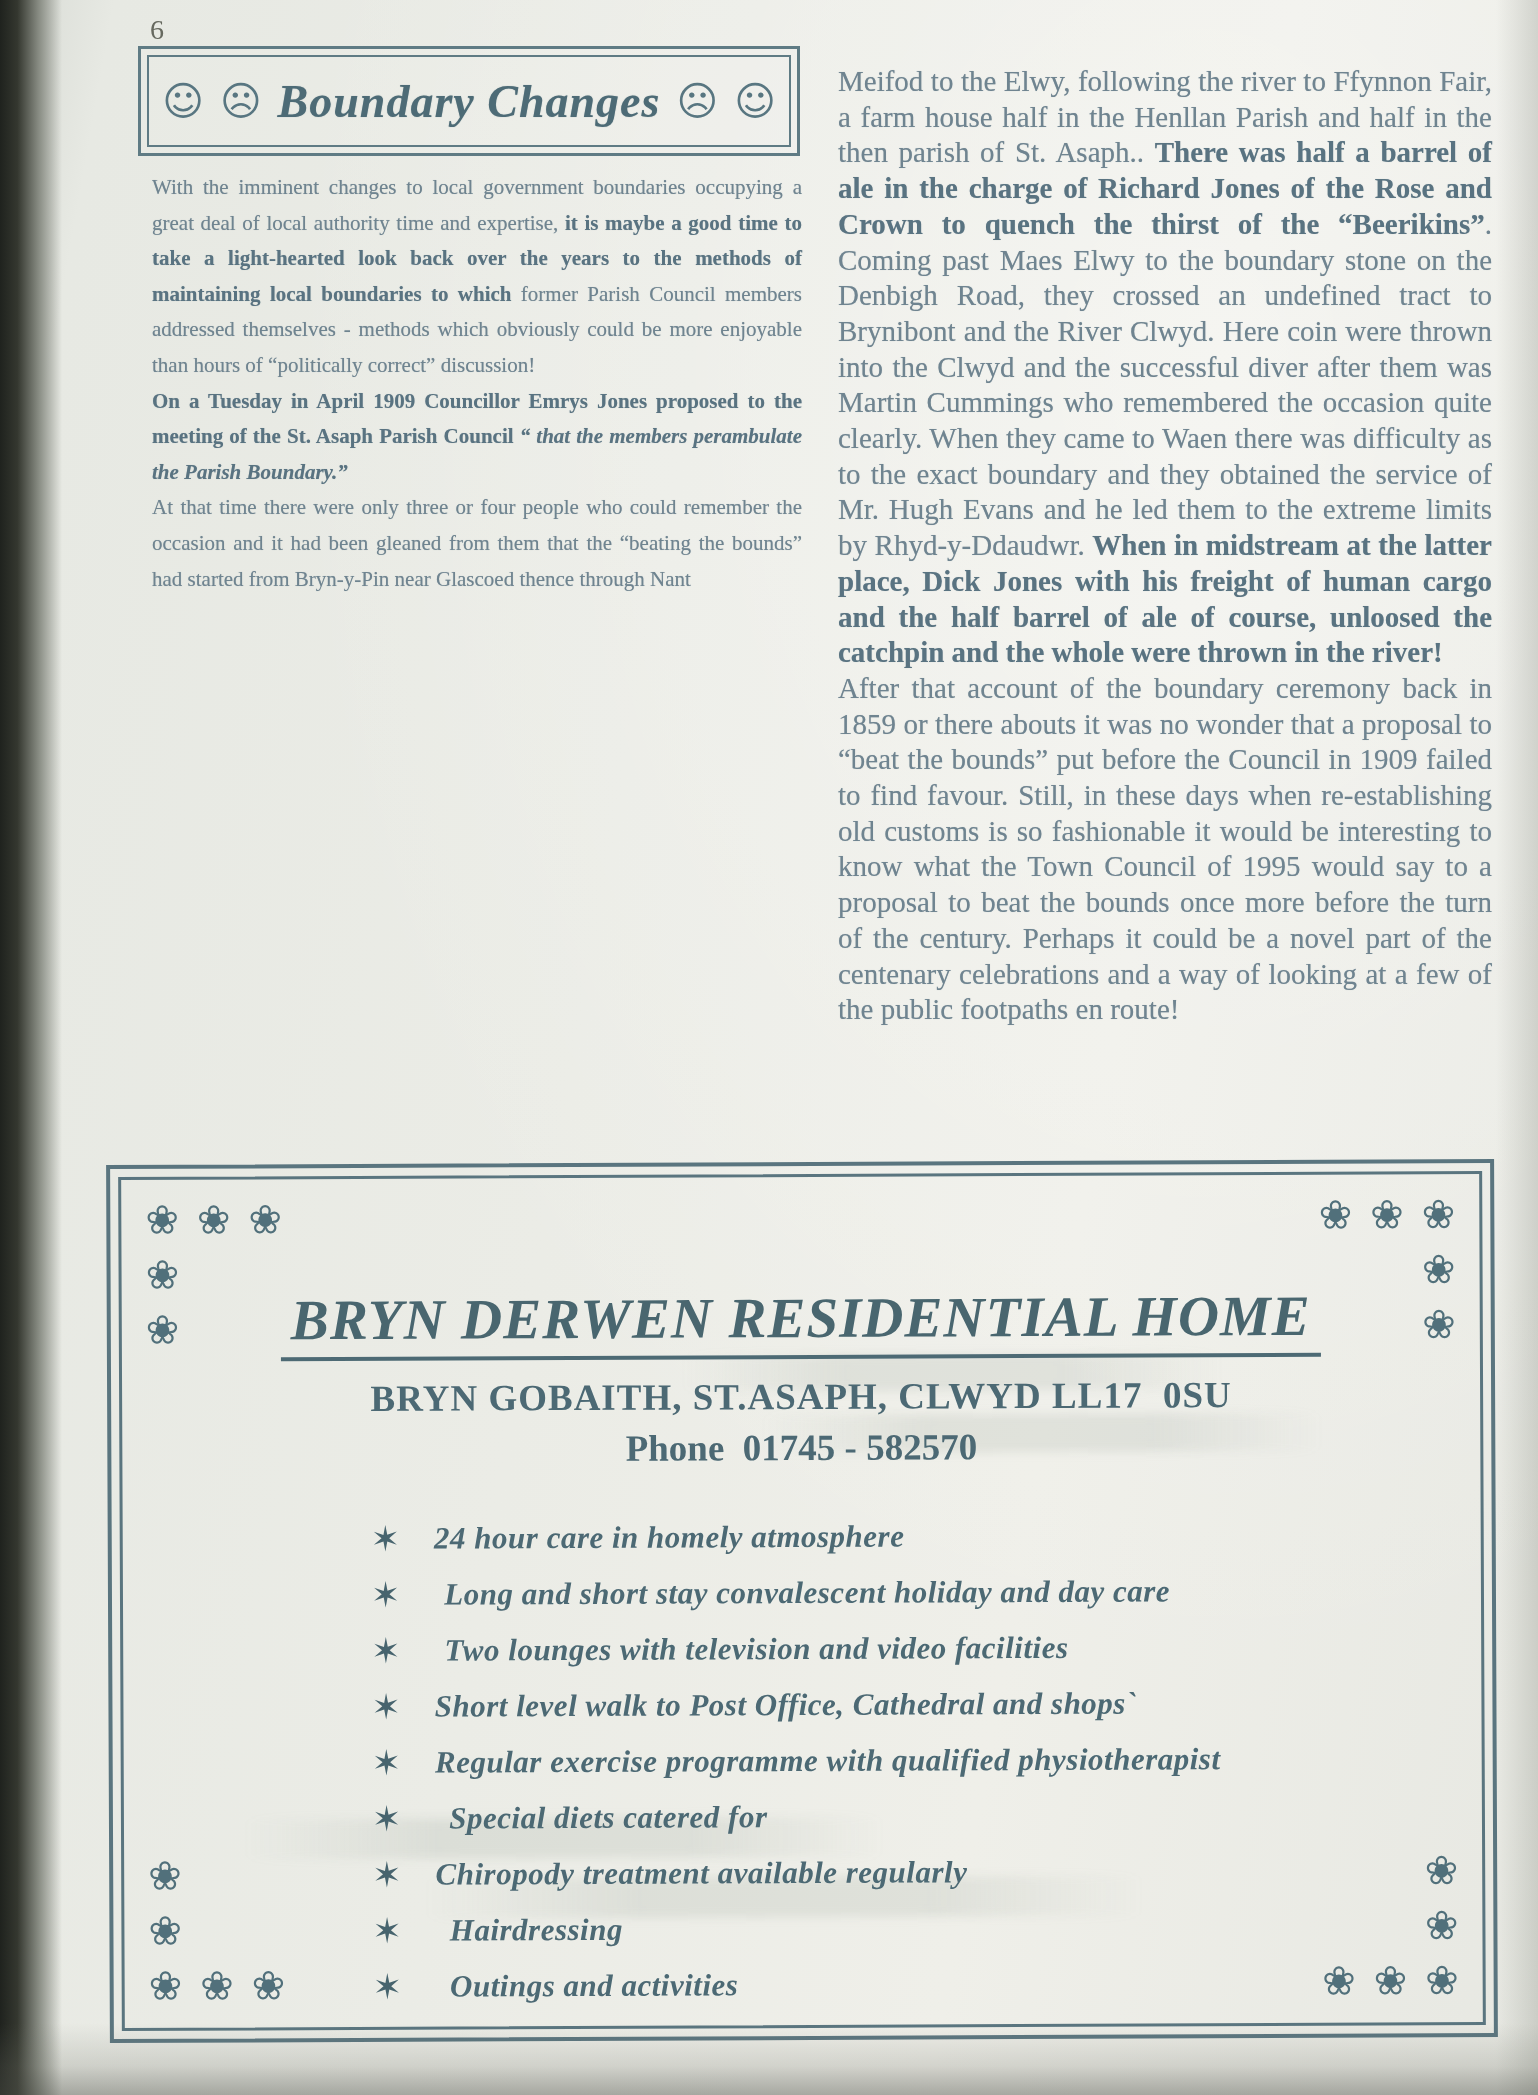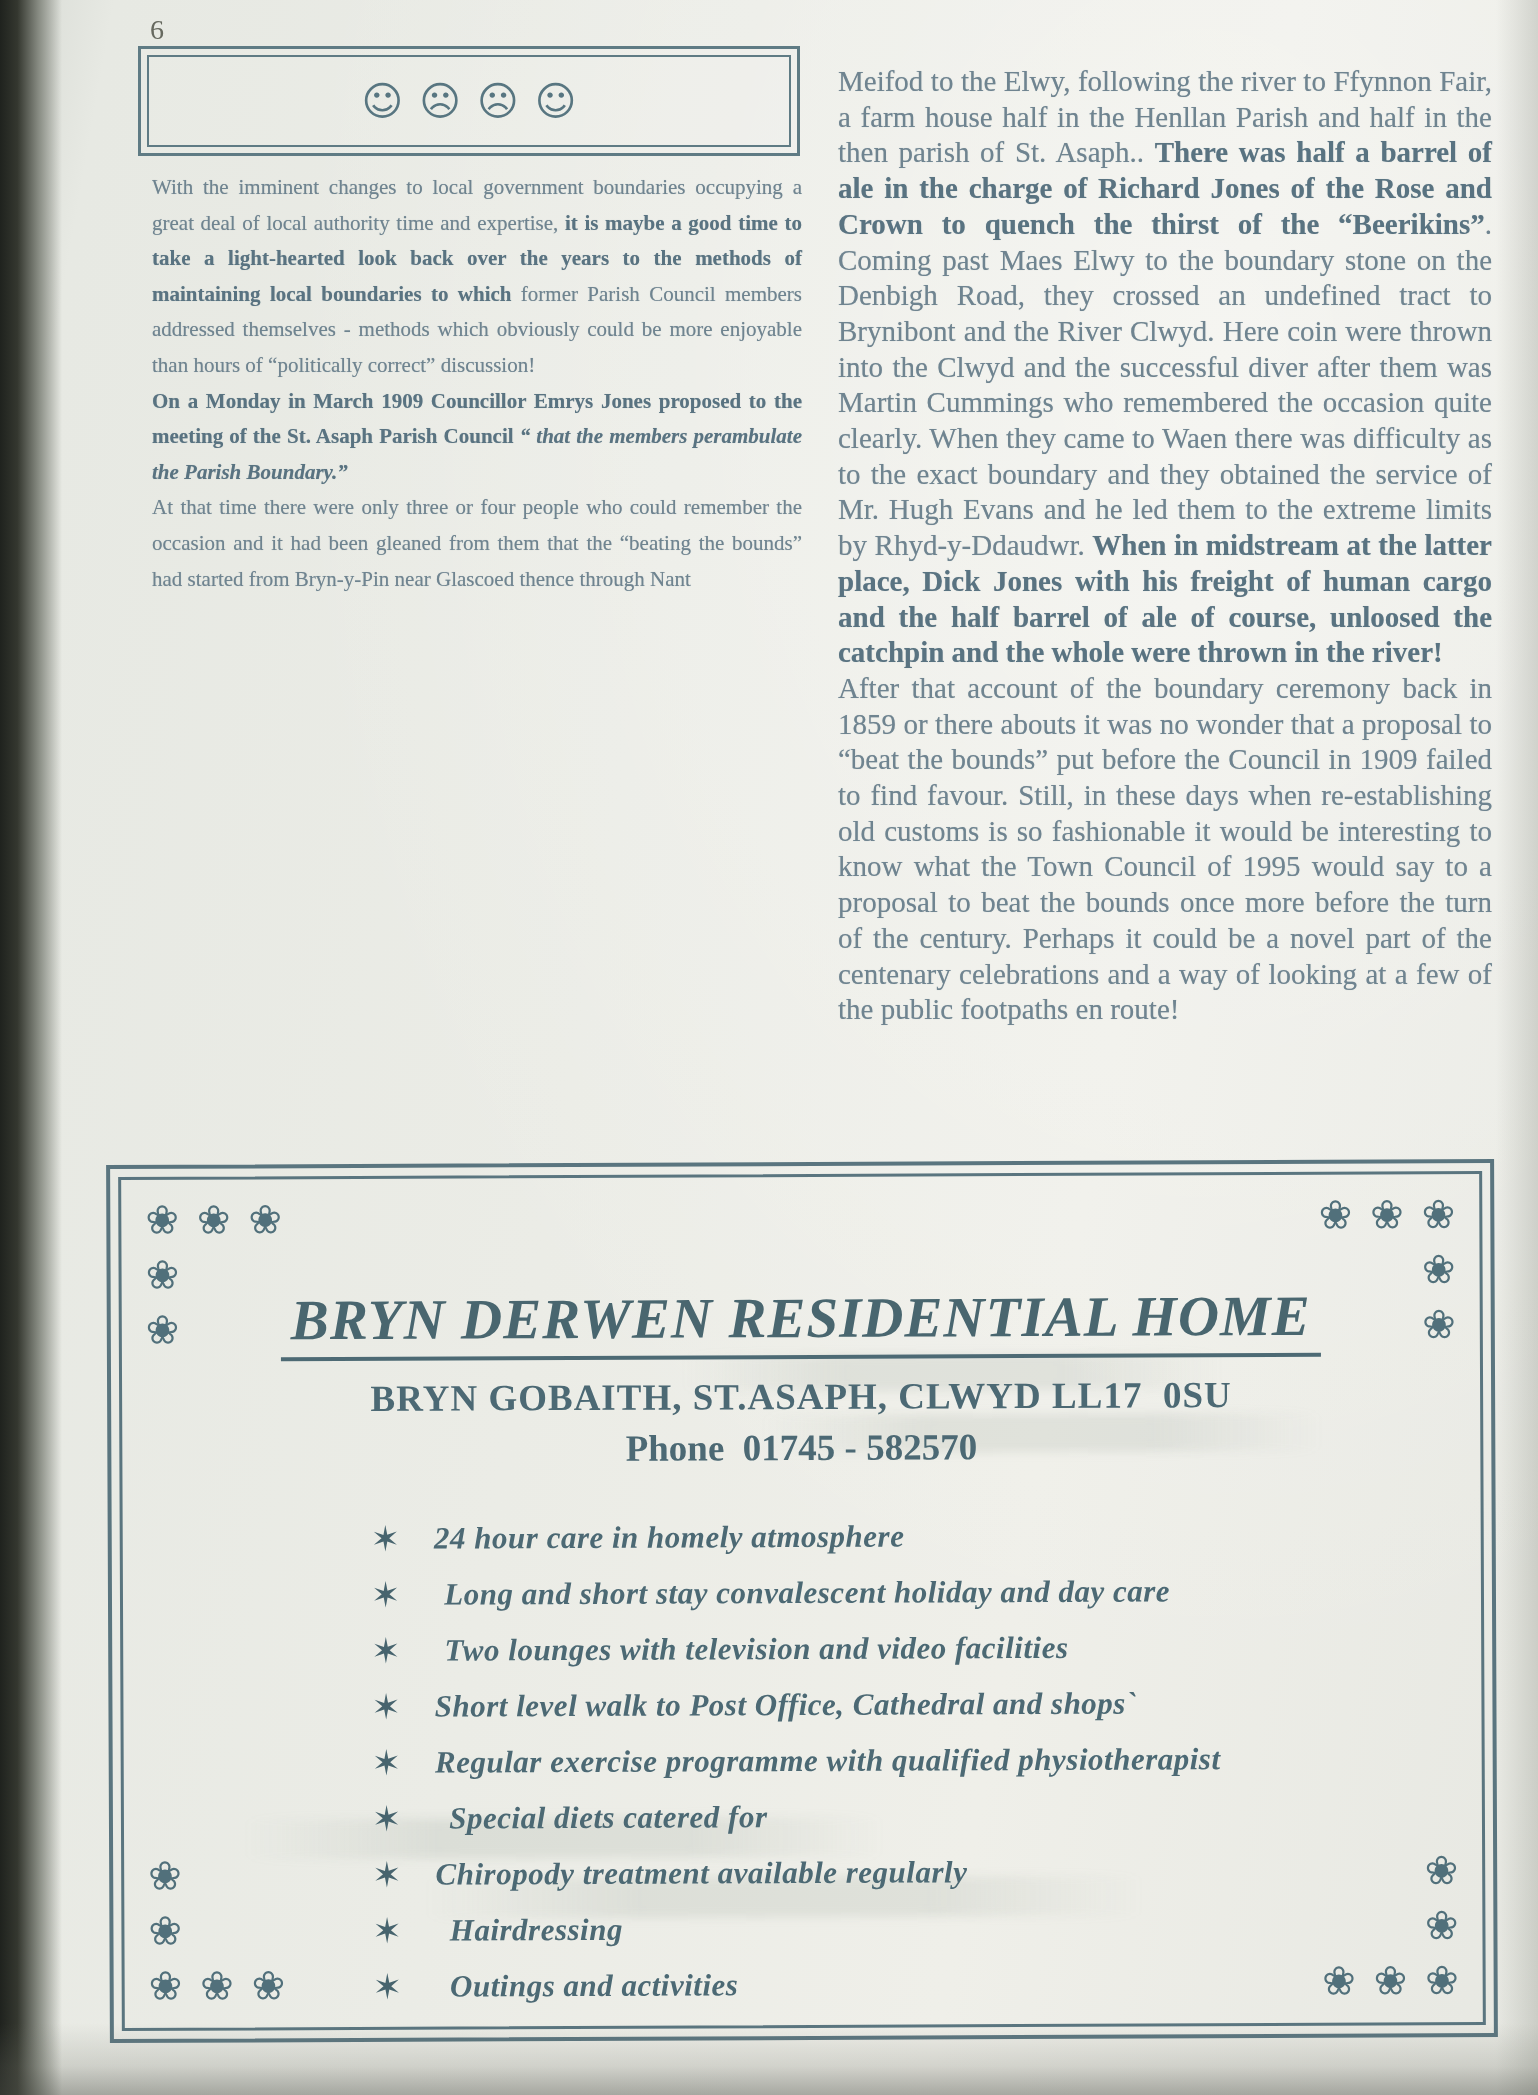--- a/index.html
+++ b/index.html
@@ -72,28 +72,29 @@
 </head>
 <body>
 
 <div class="photo">
   <div class="page-num">6</div>
 
   <div class="title-box">
     <div class="title-inner">
       <span class="face-icon">☺</span>
       <span class="face-icon">☹</span>
+      <span class="article-title">Boundary Changes</span>
       <span class="face-icon">☹</span>
       <span class="face-icon">☺</span>
     </div>
   </div>
 
   <div class="col col-left" id="col-left">
       <div class="para"><span class="seg-r">With the imminent changes to local government boundaries occupying a great deal of  local authority time and expertise, </span><span class="seg-b">it is maybe a good time to take a  light-hearted look back over the years to the methods of  maintaining local boundaries to which </span><span class="seg-r">former Parish Council members addressed themselves - methods which obviously  could be more enjoyable than  hours of “politically correct” discussion!</span></div>
-      <div class="para"><span class="seg-b">On a Monday in March 1909 Councillor Emrys Jones proposed to the meeting of the St. Asaph Parish Council  </span><span class="seg-bi">“ that the members perambulate the Parish Boundary.”</span></div>
+      <div class="para"><span class="seg-b">On a Tuesday in April 1909 Councillor Emrys Jones proposed to the meeting of the St. Asaph Parish Council  </span><span class="seg-bi">“ that the members perambulate the Parish Boundary.”</span></div>
       <div class="para"><span class="seg-r">At that time there were only three or four people who could remember the occasion and it had been gleaned from them that the “beating the bounds” had started from Bryn-y-Pin near Glascoed thence through Nant</span></div>
     </div>
   <div class="col col-right" id="col-right">
       <div class="para"><span class="seg-r">Meifod to the Elwy, following the river to Ffynnon Fair, a farm house half in the Henllan Parish and half in the then parish of St. Asaph..  </span><span class="seg-b">There was half a barrel of ale in the charge of Richard Jones of the Rose and Crown to quench the thirst of the “Beerikins”</span><span class="seg-r">.  Coming past Maes Elwy to the boundary stone on the Denbigh Road, they crossed an undefined tract to Brynibont and the River Clwyd.  Here coin were thrown into the Clwyd and the successful diver after them was Martin Cummings who remembered the occasion quite clearly.   When they came to Waen there was difficulty as to the exact boundary and they obtained the service of Mr. Hugh Evans  and he led them to the extreme limits by Rhyd-y-Ddaudwr. </span><span class="seg-b">When in midstream at the latter place, Dick Jones with his freight of human cargo and the half barrel of ale of course, unloosed the catchpin and the whole were thrown in the river!</span></div>
       <div class="para"><span class="seg-r">After that account of the boundary ceremony back in 1859 or there abouts it was no wonder that a proposal to “beat the bounds”  put before the Council in 1909 failed to find favour.  Still, in these days  when re-establishing old customs   is so fashionable it would be interesting to know what the Town Council of 1995 would say to a proposal to beat the bounds once more before the turn of the century. Perhaps it could be  a novel  part of the centenary celebrations and a way of looking at a few of the public footpaths en route!</span></div>
     </div>
 
   <div class="ad-box">
     <div class="ad-inner" id="ad-inner">
       <div class="smudge s1"></div>

